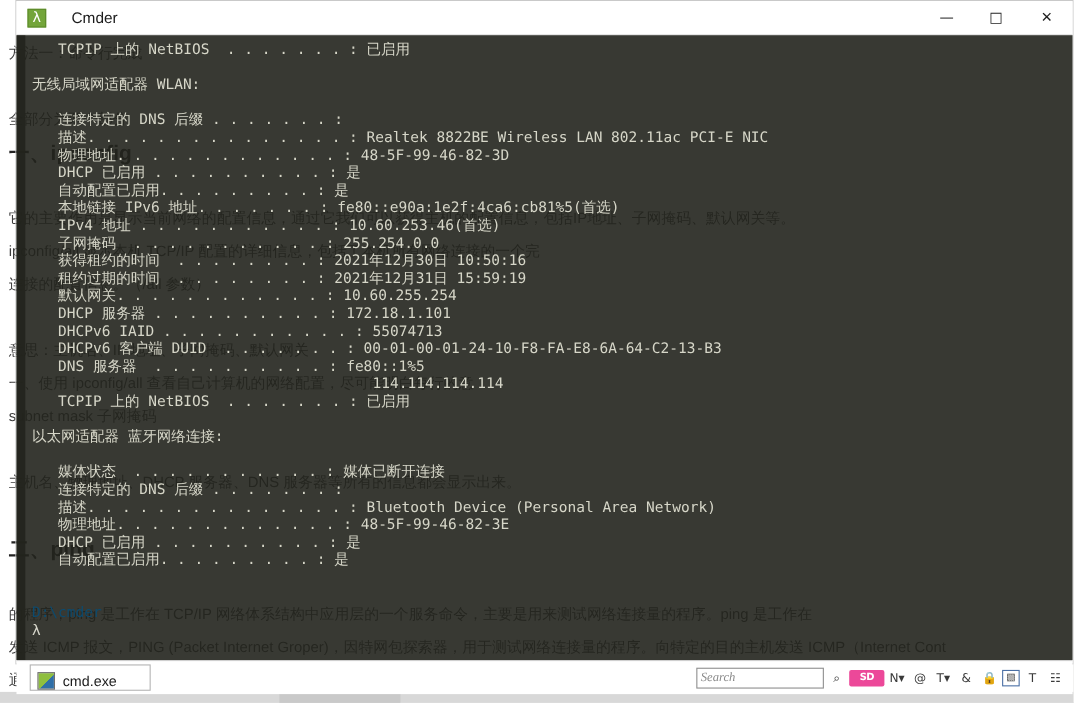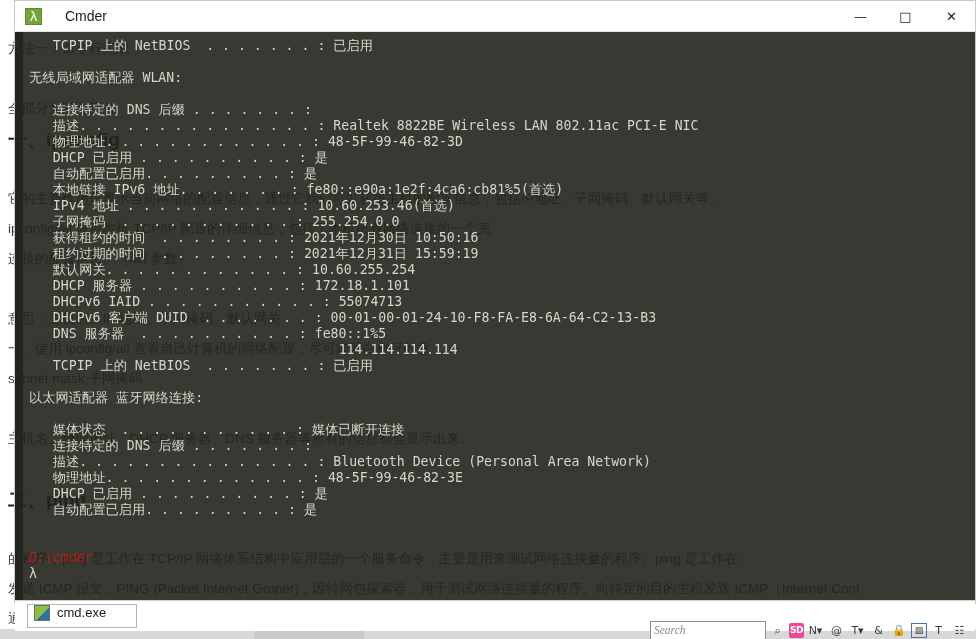--- a/index.html
+++ b/index.html
@@ -126,21 +126,21 @@
   .term-lines {
     font-family: "DejaVu Sans Mono", monospace;
     font-size: 13.2px;
     line-height: 16px;
     color: #d6d6c8;
     white-space: pre;
     padding-left: 14px;
     letter-spacing: 0px;
   }
   .tl { height: 16px; }
-  .prompt-path { color: #b91c1c; font-style: italic; }
+  .prompt-path { color: #0c4a6e; }
   .prompt-lam  { color: #d7d7cc; }
 
   
   .term-gutter {
     position: absolute;
     left: 0; top: 0;
     width: 8px; height: 100%;
     background: rgba(34,35,29,0.90);
   }
 
@@ -154,33 +154,33 @@
     align-items: center;
   }
   .tab {
     margin-left: 12px;
     height: 24px;
     min-width: 110px;
     padding: 0 12px 0 6px;
     border: 1px solid #b4b4b4;
     background: #ffffff;
     display: flex;
-    align-items: flex-start;
+    align-items: flex-end;
     gap: 7px;
     font-size: 13px;
     color: #1b1b1b;
   }
   .tab-ico {
     width: 16px; height: 16px;
     background: linear-gradient(135deg,#8fbf3f 0%,#8fbf3f 55%,#2f6fa8 55%,#2f6fa8 100%);
     border: 1px solid #6d6d6d;
   }
   .status-right {
     position: absolute;
-    right: 6px; top: 19px;
+    right: 6px; top: 5px;
     display: flex;
     align-items: center;
     gap: 2px;
   }
   .search-box {
     width: 116px;
     height: 19px;
     border: 1px solid #8e8e8e;
     background: #ffffff;
     font-size: 11.5px;
@@ -196,21 +196,21 @@
     display: flex; align-items: center; justify-content: center;
     font-size: 11px;
     color: #3a3a3a;
     font-family: "DejaVu Sans", sans-serif;
   }
   .sicon.csdn {
     background: #ec4899;
     color: #fff;
     font-size: 9px;
     font-weight: 700;
-    width: 15px; height: 15px;
+    width: 32px; height: 15px;
     border-radius: 2px;
     letter-spacing: -0.5px;
   }
   .sicon.box {
     border: 1px solid #4a6fa5;
     width: 16px; height: 15px;
     font-size: 9px;
   }
 </style>
 </head>

